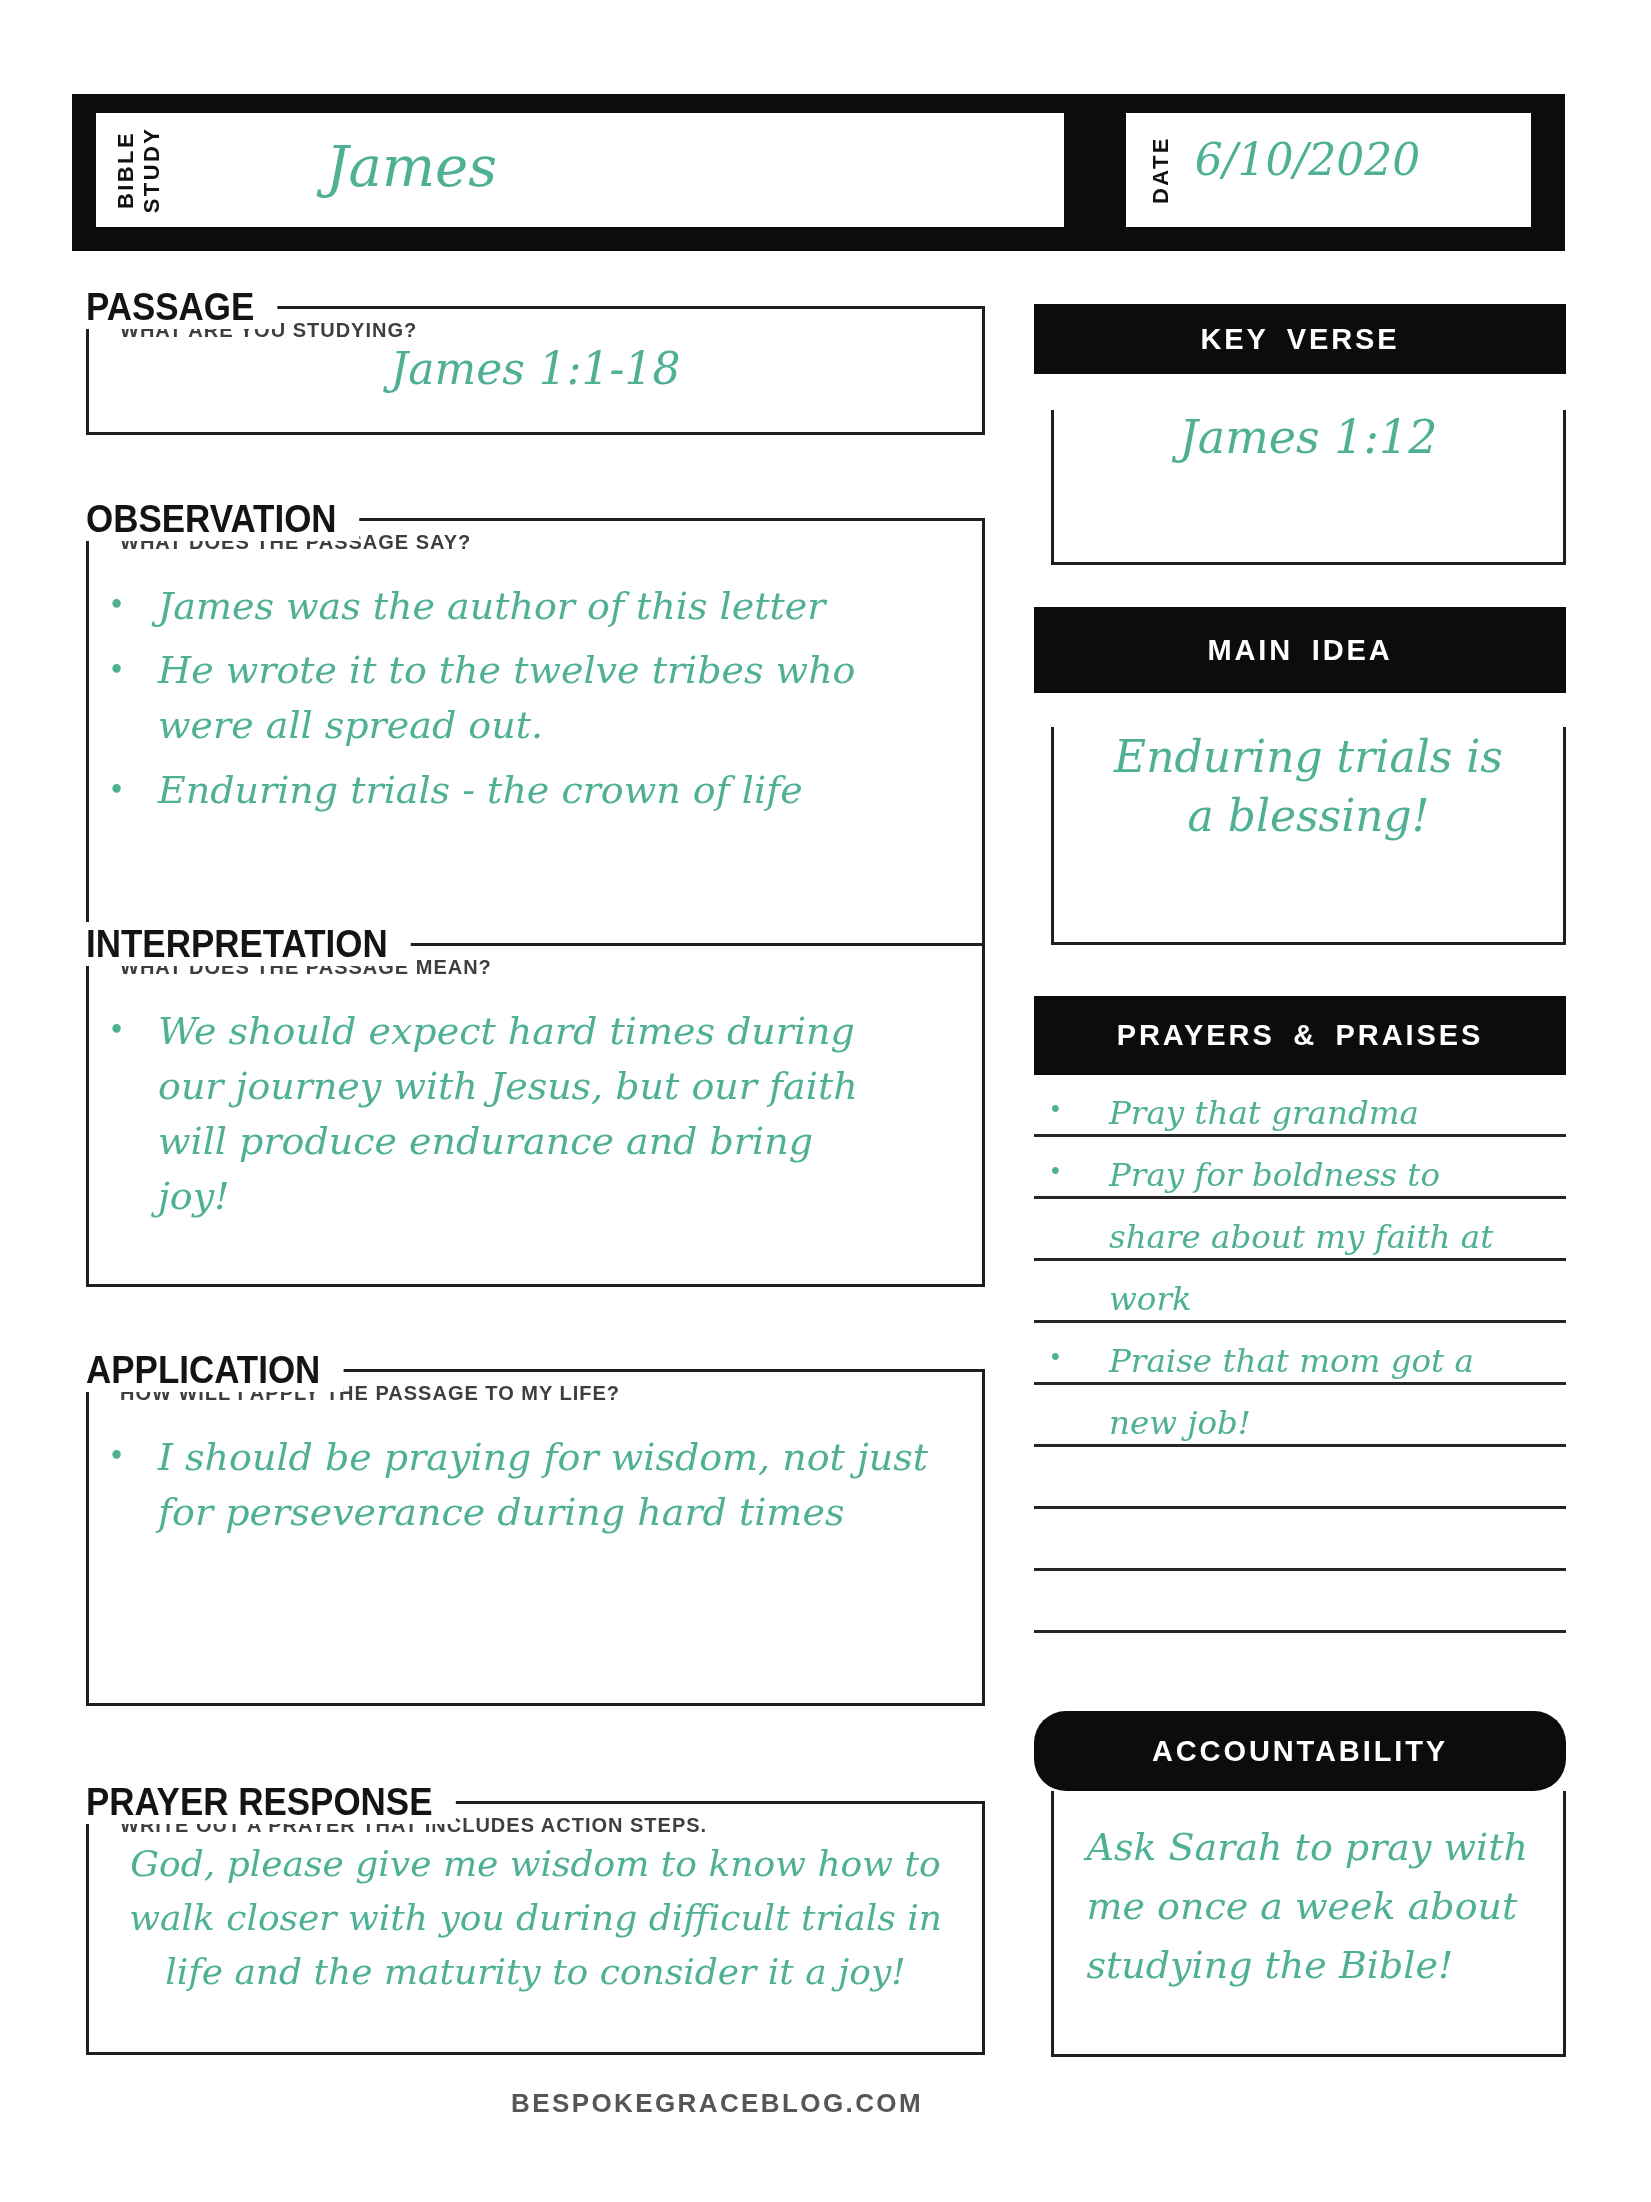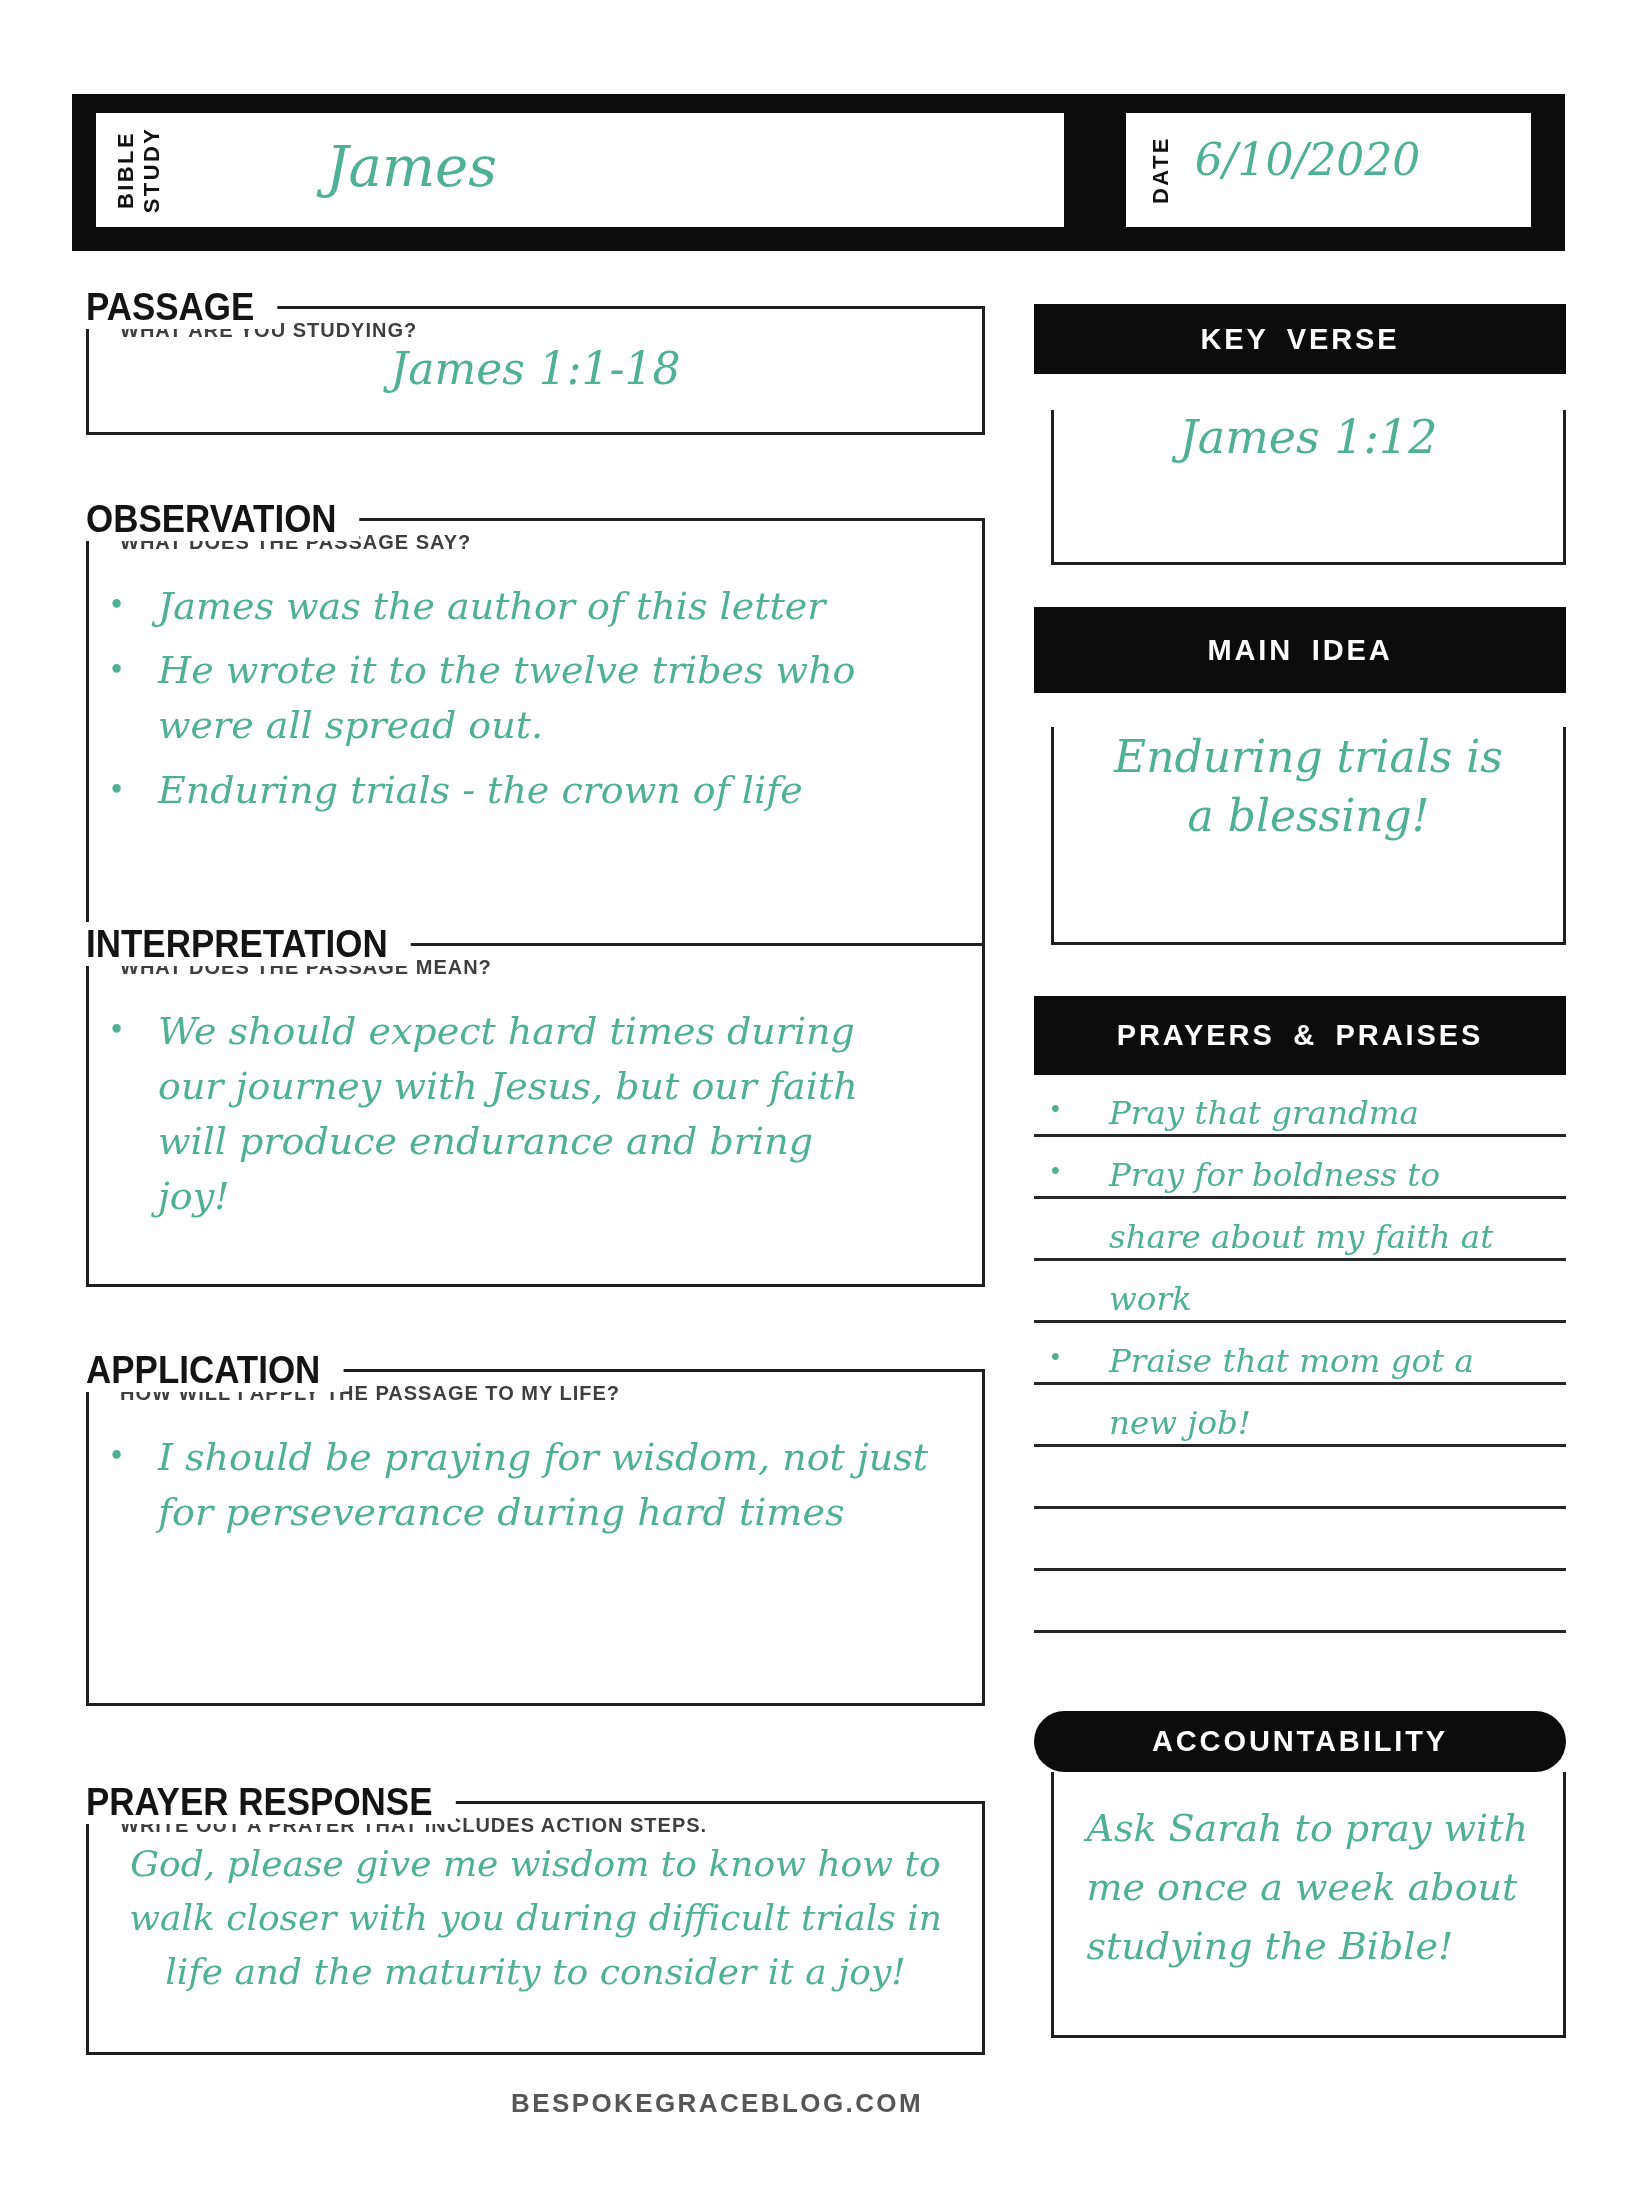--- a/index.html
+++ b/index.html
@@ -166,21 +166,21 @@
       <div class="pp-row">
           <span class="pp-text hw">new job!</span>
         </div>
       <div class="pp-row"></div>
       <div class="pp-row"></div>
       <div class="pp-row"></div>
     </div>
   </section>
 
   <section class="rsec" style="top:1711px;">
-    <div class="rs-header" style="height:61px;border-radius:32px;">ACCOUNTABILITY</div>
+    <div class="rs-header" style="height:80px;border-radius:32px;">ACCOUNTABILITY</div>
     <div class="rs-body" style="height:266px;">
       <div class="hw acc-value">Ask Sarah to pray with me once a week about studying the Bible!</div>
     </div>
   </section>
 
   <div class="footer">BESPOKEGRACEBLOG.COM</div>
 
 </div>
 
 

